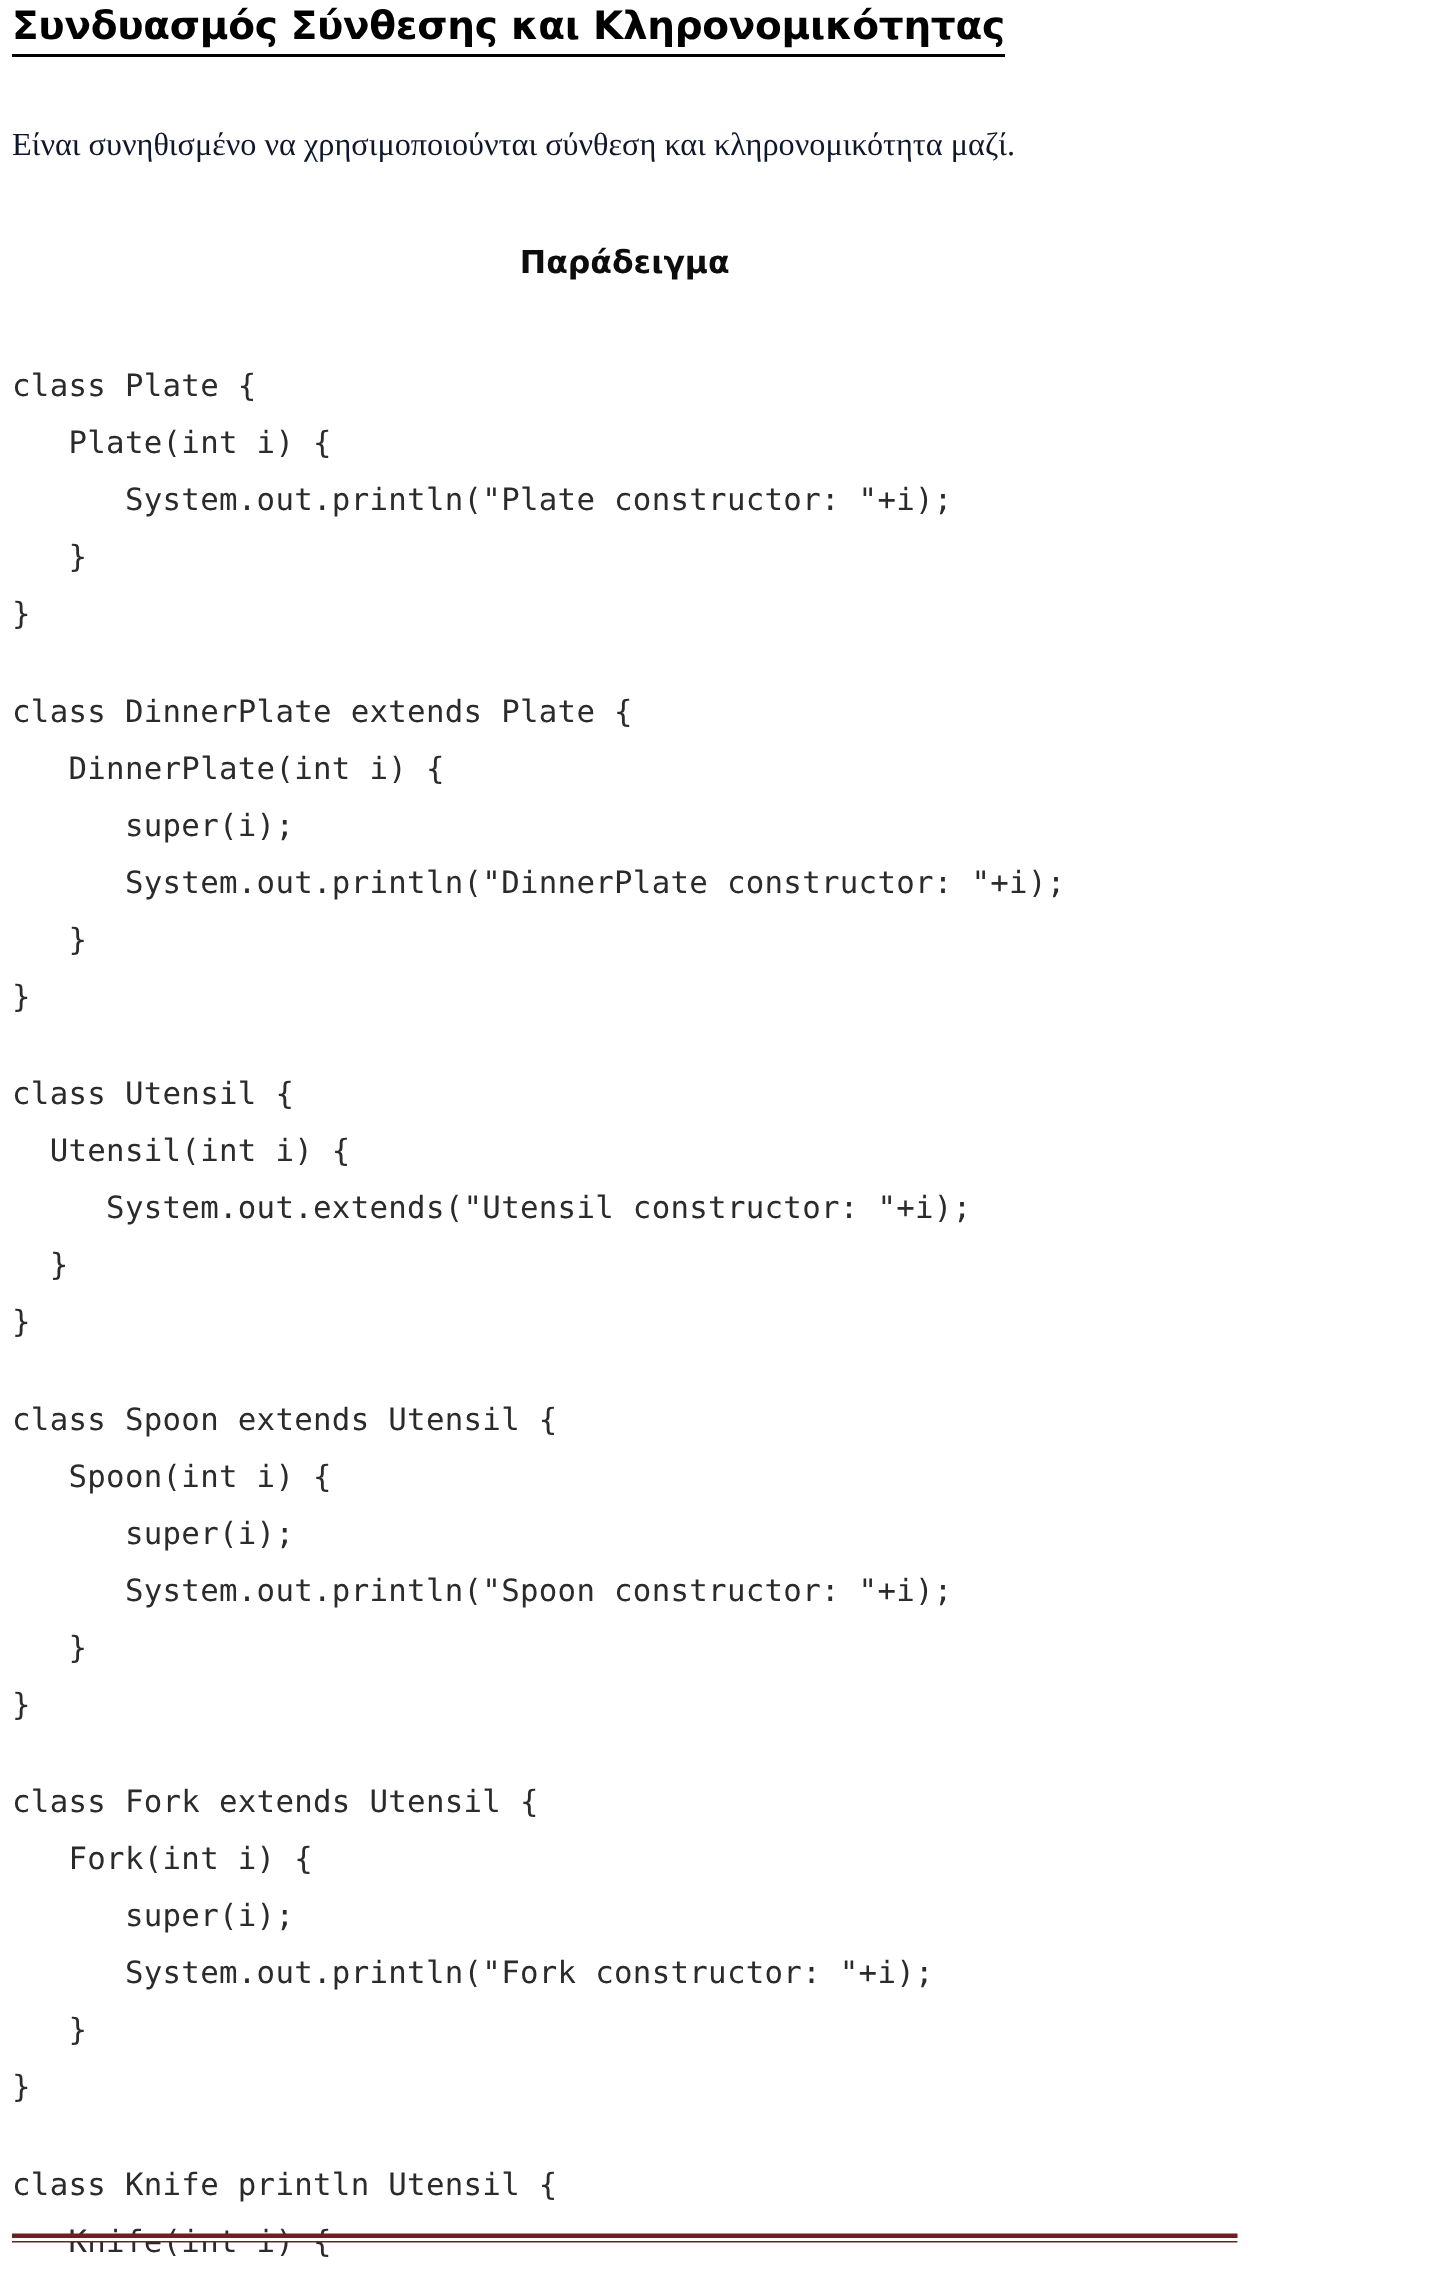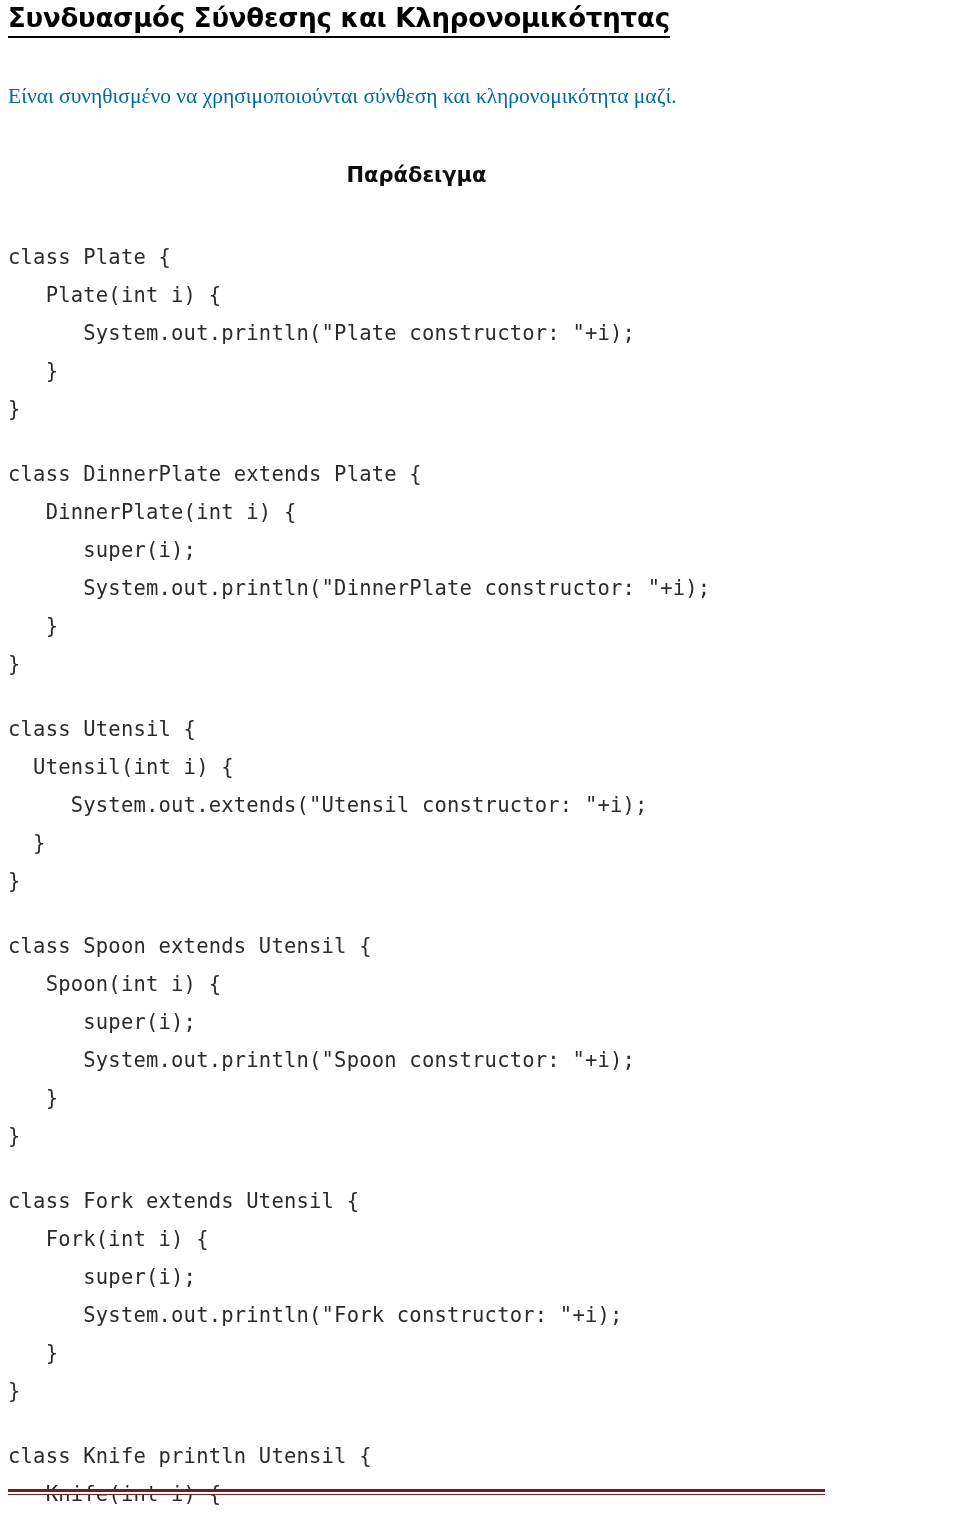--- a/index.html
+++ b/index.html
@@ -43,21 +43,21 @@
     white-space: nowrap;
   }
 
   
   .intro {
     margin: 0;
     padding: 0;
     font-family: "Liberation Serif", "DejaVu Serif", serif;
     font-size: 21.5px;
     line-height: 29.5px;
-    color: #0369a1;
+    color: #0f172a;
   }
   .intro-block {
     margin-top: 44px;
   }
   .intro-line {
     display: block;
     white-space: nowrap;
   }
 
   

